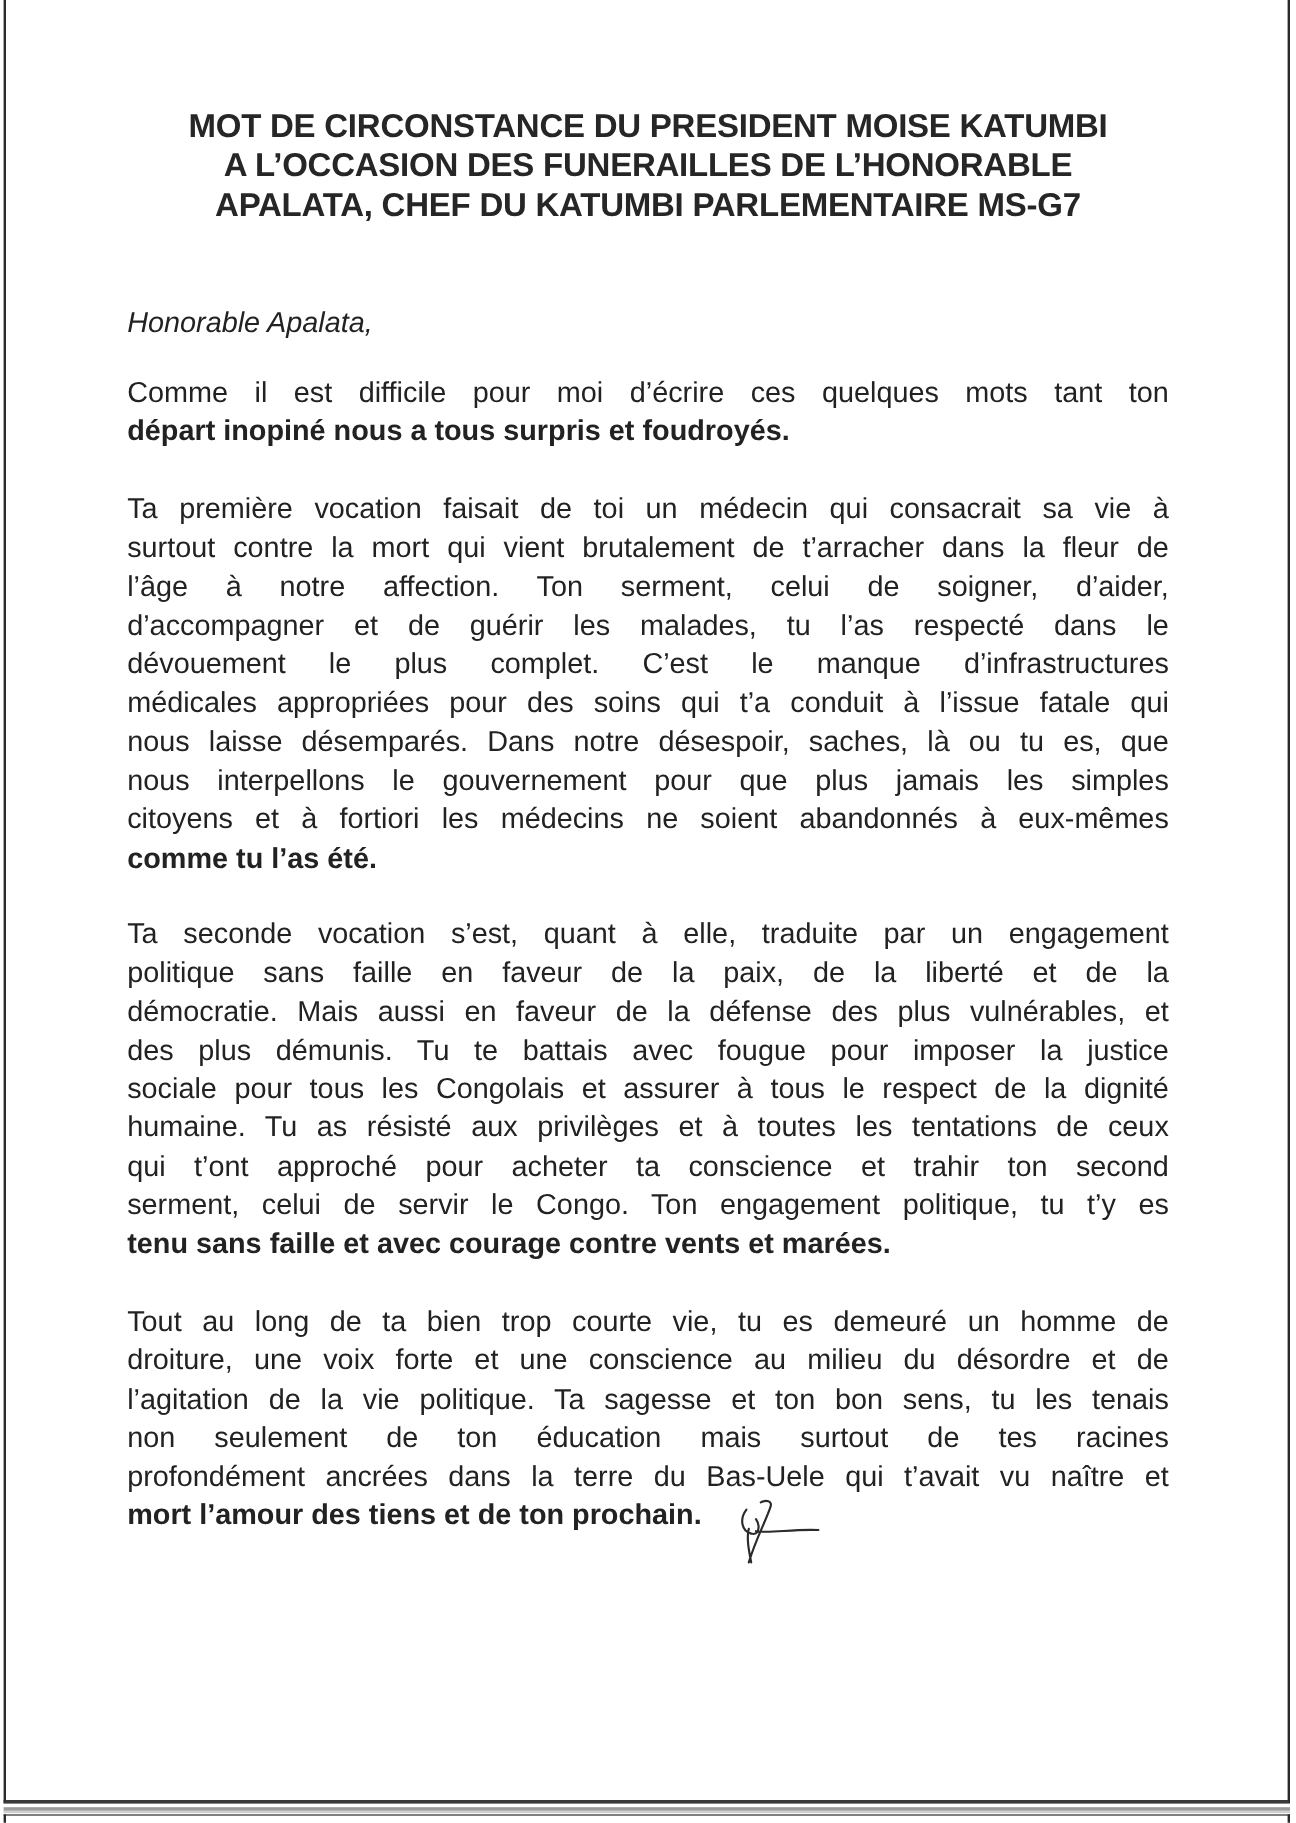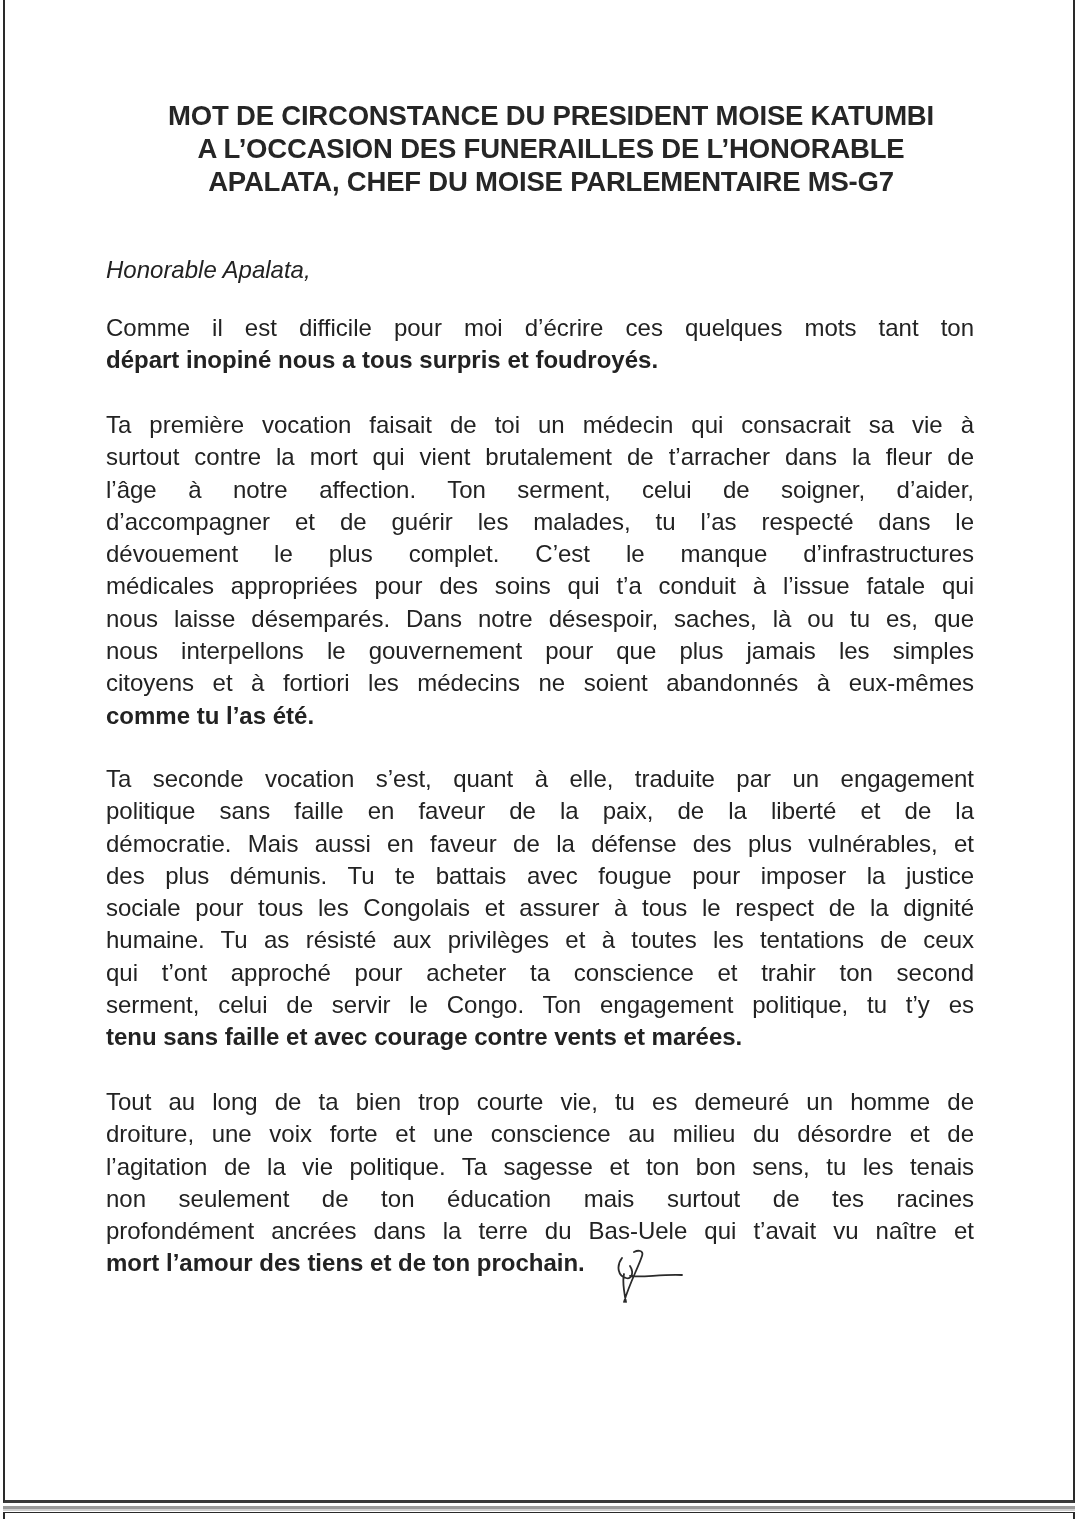--- a/index.html
+++ b/index.html
@@ -58,21 +58,21 @@
       position: absolute;
       left: 90px;
       top: 88px;
       width: 900px;
       text-align: center;
       font-weight: bold;
       font-size: 27.5px;
       line-height: 33px;
       letter-spacing: -0.2px;
       color: #262626;
-      margin: 11px;
+      margin: 0;
     }
     .title span { display: block; white-space: nowrap; }
     .body-text {
       position: absolute;
       left: 106px;
       width: 868px;
       font-size: 24px;
       line-height: 32.3px;
       text-align: justify;
       color: #222222;
@@ -97,21 +97,21 @@
 <body>
 
 <div class="page"></div>
 <div class="page-bottom-shadow"></div>
 <div class="page-bottom-shadow2"></div>
 <div class="next-page"></div>
 
 <h1 class="title">
   <span>MOT DE CIRCONSTANCE DU PRESIDENT MOISE KATUMBI</span>
   <span>A L’OCCASION DES FUNERAILLES DE L’HONORABLE</span>
-  <span>APALATA, CHEF DU MOISE PARLEMENTAIRE MS-G7</span>
+  <span>APALATA, CHEF DU KATUMBI PARLEMENTAIRE MS-G7</span>
 </h1>
 
 <p class="body-text" style="top:254px;font-style:italic;">Honorable Apalata,</p>
 
 <div class="body-text" style="top:312px;">
   <span class="line">Comme il est difficile pour moi d’écrire ces quelques mots tant ton</span>
   <span class="line last">départ inopiné nous a tous surpris et foudroyés.</span>
 </div>
 
 <div class="body-text" style="top:409px;">

